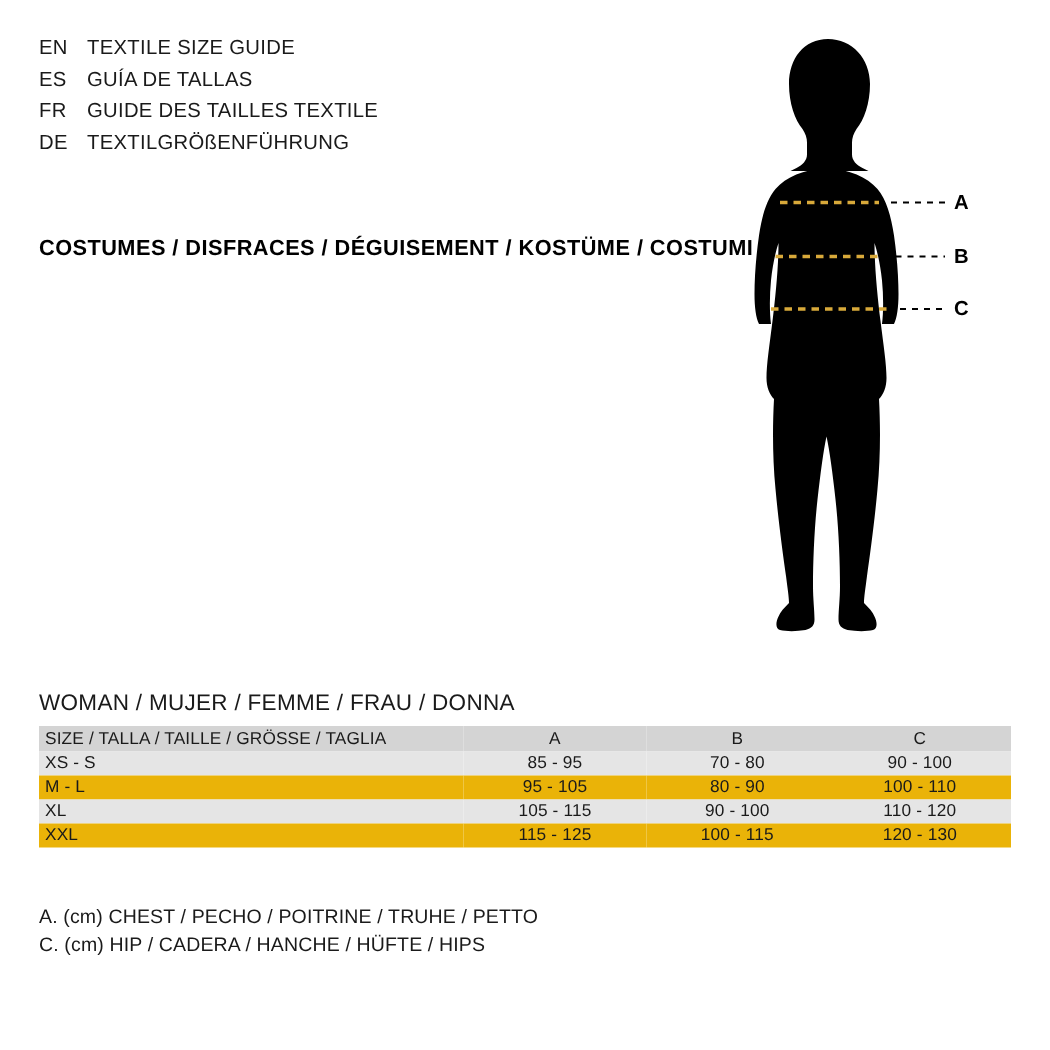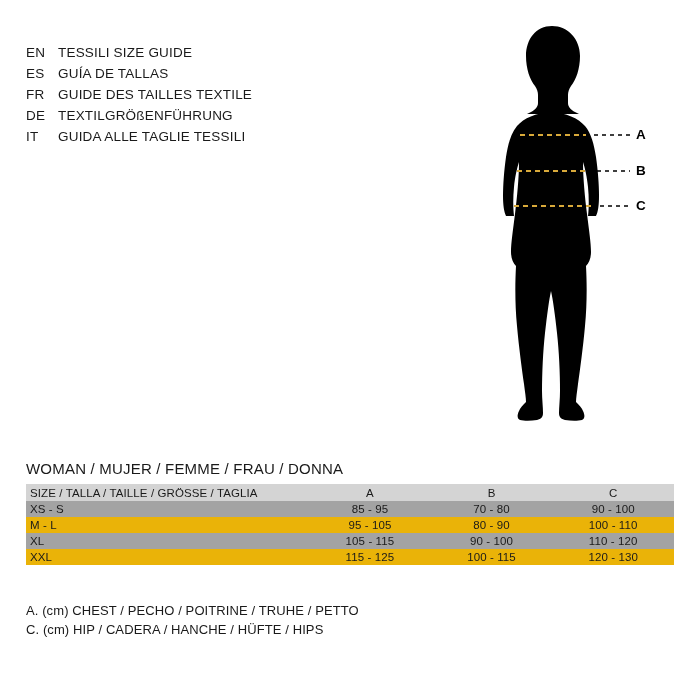--- a/index.html
+++ b/index.html
@@ -19,21 +19,21 @@
   .page {
     position: relative;
     width: 700px;
     height: 700px;
   }
 
   
   .lang-block {
     position: absolute;
     left: 26px;
-    top: 45px;
+    top: 24px;
     width: 440px;
   }
   .lang-row {
     display: flex;
     align-items: baseline;
     height: 21px;
     font-size: 13.5px;
     letter-spacing: 0.2px;
     color: #1a1a1a;
   }
@@ -110,21 +110,21 @@
     background: #d4d4d4;
     height: 17px;
   }
   table.size-table th.col-size,
   table.size-table td.col-size {
     text-align: left;
     padding-left: 4px;
     width: 280px;
   }
   table.size-table .col-m { width: 122px; }
-  table.size-table tbody tr.odd td { background: #a3a3a3; }
+  table.size-table tbody tr.odd td { background: #e5e5e5; }
   table.size-table tbody tr.even td { background: #eab308; }
 
   
   .footnotes {
     position: absolute;
     left: 26px;
     top: 602px;
     font-size: 13px;
     line-height: 18.5px;
     color: #1a1a1a;
@@ -133,40 +133,37 @@
   .footnote-row { white-space: nowrap; }
 </style>
 </head>
 <body>
 
 <div class="page">
 
   <div class="lang-block">
     <div class="lang-row">
       <span class="lang-code">EN</span>
-      <span class="lang-text">TESSILI SIZE GUIDE</span>
+      <span class="lang-text">TEXTILE SIZE GUIDE</span>
     </div>
     <div class="lang-row">
       <span class="lang-code">ES</span>
       <span class="lang-text">GUÍA DE TALLAS</span>
     </div>
     <div class="lang-row">
       <span class="lang-code">FR</span>
       <span class="lang-text">GUIDE DES TAILLES TEXTILE</span>
     </div>
     <div class="lang-row">
       <span class="lang-code">DE</span>
       <span class="lang-text">TEXTILGRÖßENFÜHRUNG</span>
     </div>
-    <div class="lang-row">
-      <span class="lang-code">IT</span>
-      <span class="lang-text">GUIDA ALLE TAGLIE TESSILI</span>
-    </div>
   </div>
 
+  <div class="costumes-line">COSTUMES / DISFRACES / DÉGUISEMENT / KOSTÜME / COSTUMI</div>
 
   <div class="figure-area">
     <svg class="figure-svg" width="220" height="420" viewBox="0 0 220 420">
       <g fill="#000000">
 
         <path d="M82 6 c-16 0 -26 13 -26 30 c0 13 4 24 9 30 c2 3 3 6 3 9 l0 8 c0 4 -3 7 -7 9 l-4 2 l52 0 l-4 -2 c-4 -2 -7 -5 -7 -9 l0 -8 c0 -3 1 -6 3 -9 c5 -6 9 -17 9 -30 c0 -17 -12 -30 -28 -30 z"></path>
 
         <path d="M80 92
                  c-14 1 -26 6 -33 14
                  c-6 7 -9 18 -11 31

